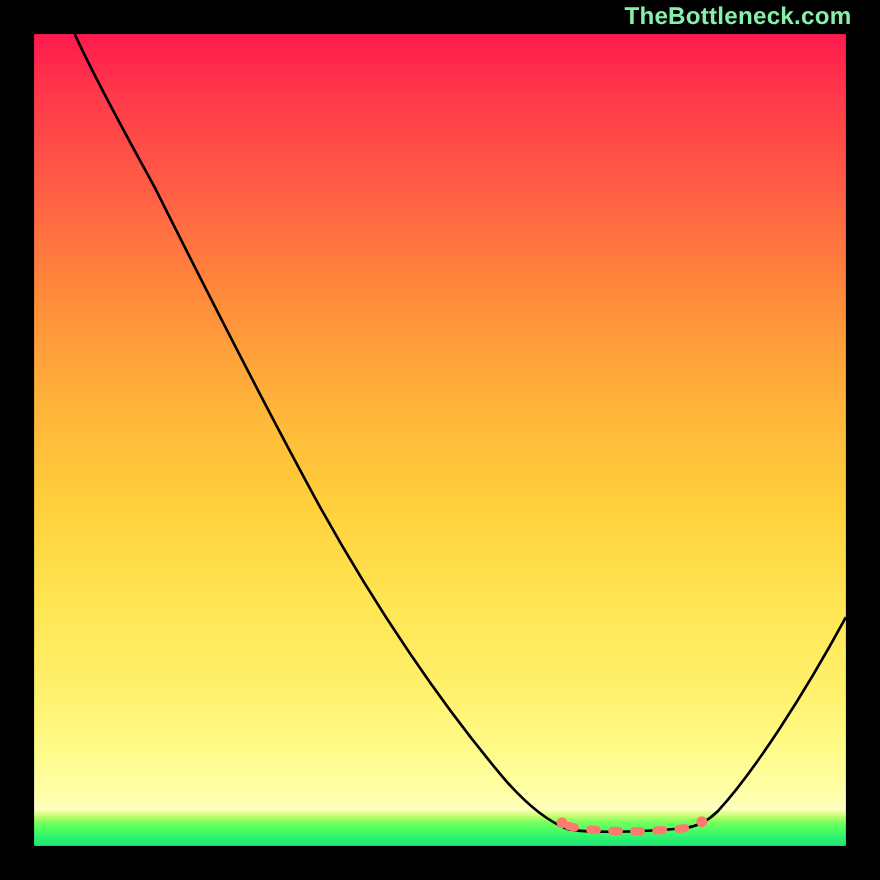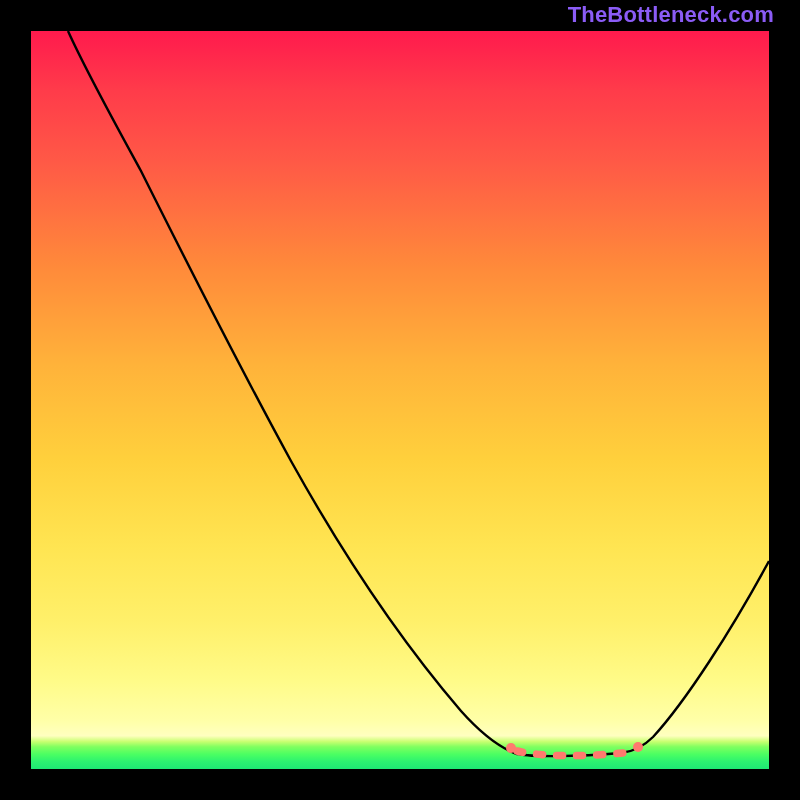--- a/index.html
+++ b/index.html
@@ -47,21 +47,21 @@
       #7fff60 97.0%,
       #4bff62 98.0%,
       #2cf270 99.0%,
       #1ee874 100%
     );
   }
   .watermark {
     position: absolute;
     top: 2px;
     right: 26px;
-    color: #8b5cf6;
+    color: #86efac;
     font-size: 22px;
     font-weight: 600;
     letter-spacing: 0.2px;
     user-select: none;
   }
   svg.curve {
     position: absolute;
     left: 0; top: 0;
     width: 100%; height: 100%;
   }

